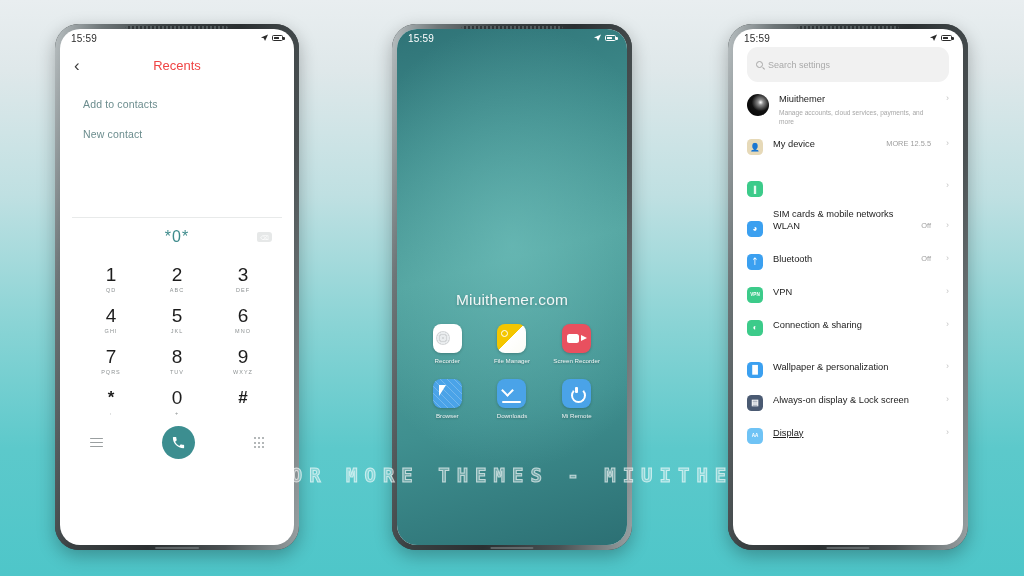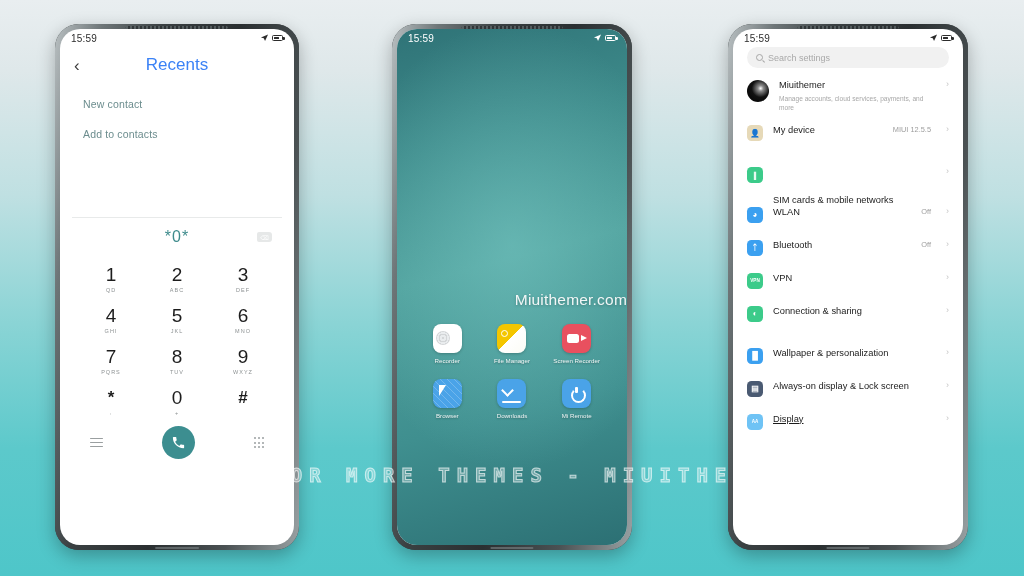--- a/index.html
+++ b/index.html
@@ -47,21 +47,21 @@
   .sb-light{color:#ffffff;}
   .sb-icons{display:flex;align-items:center;gap:3px;}
   .batt{width:11px;height:6px;border:1px solid currentColor;border-radius:1.5px;position:relative;}
   .batt:after{content:"";position:absolute;right:-2.5px;top:1.3px;width:1.4px;height:2.6px;background:currentColor;border-radius:0 1px 1px 0;}
   .batt i{position:absolute;left:1px;top:1px;bottom:1px;width:60%;background:currentColor;display:block;border-radius:.5px;}
 
   
   #phone1{left:55px;top:24px;width:244px;height:526px;}
   .p1-head{height:36px;display:flex;align-items:center;padding:0 14px;position:relative;}
   .p1-back{font-size:17px;color:#3c3c3c;line-height:1;font-weight:300;}
-  .p1-title{position:absolute;left:0;right:0;text-align:center;font-size:17px;color:#3b82f6;font-weight:400;pointer-events:none;}
+  .p1-title{position:absolute;left:0;right:0;text-align:center;font-size:13px;color:#ef4444;font-weight:400;pointer-events:none;}
   .p1-links{padding:6px 23px 0;}
   .p1-link{font-size:10.5px;color:#6c8d8e;padding:9px 0;letter-spacing:.15px;}
   .p1-sep{height:1px;background:#e8eaea;margin:68px 12px 0;}
   .dialdisp{height:38px;display:flex;align-items:center;justify-content:center;position:relative;}
   .dialnum{font-size:16px;color:#3e8b8c;letter-spacing:1px;font-weight:300;}
   .bksp{position:absolute;right:22px;top:50%;transform:translateY(-50%);
         width:15px;height:10px;background:#e6e8e8;border-radius:2px 3px 3px 2px;
         display:flex;align-items:center;justify-content:center;font-size:6px;color:#ffffff;}
   .keypad{display:grid;grid-template-columns:repeat(3,1fr);row-gap:2px;padding:4px 18px 0;}
   .key{height:39px;display:flex;flex-direction:column;align-items:center;justify-content:center;}
@@ -77,21 +77,21 @@
   .griddots i{width:2px;height:2px;background:#9a9fa0;border-radius:50%;display:block;}
 
   
   #phone2{left:392px;top:24px;width:240px;height:526px;}
   .home{
     width:100%;height:100%;position:relative;
     background:
       radial-gradient(120% 70% at 50% 42%,rgba(120,200,196,.55) 0%,rgba(60,140,140,0) 62%),
       linear-gradient(165deg,#2f7377 0%,#3d8a8a 22%,#4fa09c 45%,#3f8f8f 72%,#2c7074 100%);
   }
-  .wmark{position:absolute;top:262px;left:0;right:0;text-align:right;font-size:15.5px;color:#f2f7f7;font-weight:300;letter-spacing:.2px;text-shadow:0 1px 3px rgba(0,0,0,.25);}
+  .wmark{position:absolute;top:262px;left:0;right:0;text-align:center;font-size:15.5px;color:#f2f7f7;font-weight:300;letter-spacing:.2px;text-shadow:0 1px 3px rgba(0,0,0,.25);}
   .apps{position:absolute;top:295px;left:0;right:0;padding:0 18px;}
   .approw{display:flex;justify-content:space-around;margin-bottom:14px;}
   .app{width:56px;display:flex;flex-direction:column;align-items:center;}
   .appicon{width:29px;height:29px;border-radius:8px;position:relative;overflow:hidden;box-shadow:0 1px 3px rgba(0,0,0,.22);}
   .applabel{margin-top:4px;font-size:6.2px;color:#f0f5f5;text-align:center;line-height:1.35;text-shadow:0 1px 2px rgba(0,0,0,.3);}
 
   .ic-recorder{background:#fff;}
   .ic-recorder:after{content:"";position:absolute;left:3px;top:7px;width:14px;height:14px;border-radius:50%;
       background:repeating-radial-gradient(circle at 50% 50%,#d3d6d8 0 1.5px,#e9ecee 1.5px 3px);}
   .ic-file{background:linear-gradient(135deg,#f4c600 0%,#f4c600 48%,#ffffff 48%,#fbfbf5 100%);}
@@ -109,21 +109,21 @@
       border-left:2px solid #fff;border-bottom:2px solid #fff;transform:rotate(-45deg);}
   .ic-down:before{content:"";position:absolute;left:5px;bottom:5px;right:5px;height:2.4px;background:#fff;border-radius:1px;}
   .ic-remote{background:#4aa3e8;}
   .ic-remote:after{content:"";position:absolute;left:9px;top:9px;width:11px;height:11px;border-radius:50%;
       border:2.6px solid #fff;border-top-color:transparent;}
   .ic-remote:before{content:"";position:absolute;left:13px;top:8px;width:2.4px;height:6px;background:#fff;border-radius:1px;}
 
   
   #phone3{left:728px;top:24px;width:240px;height:526px;}
   .set-title{text-align:center;font-size:12.5px;color:#1f1f1f;padding:11px 0 9px;font-weight:400;}
-  .search{margin:0 14px 12px;height:21px;background:#f1f1f1;border-radius:11px;display:flex;align-items:center;padding:0 9px;gap:5px;}
+  .search{margin:0 14px 12px;height:35px;background:#f1f1f1;border-radius:11px;display:flex;align-items:center;padding:0 9px;gap:5px;}
   .search .mag{width:7px;height:7px;border:1.2px solid #a7a7a7;border-radius:50%;position:relative;flex:0 0 auto;}
   .search .mag:after{content:"";position:absolute;right:-3px;bottom:-2px;width:3.4px;height:1.2px;background:#a7a7a7;transform:rotate(45deg);}
   .search span{font-size:9px;color:#a9a9a9;}
   .row{display:flex;padding:0 14px;min-height:33px;gap:10px;}
   .row.acct{min-height:45px;}
   .ravatar{width:22px;height:22px;border-radius:50%;flex:0 0 auto;
       background:radial-gradient(circle at 62% 38%,#ffffff 0%,#8d8d8d 14%,#111 46%,#000 100%);}
   .ricon{width:16px;height:16px;border-radius:4.5px;flex:0 0 auto;position:relative;
       display:flex;align-items:center;justify-content:center;color:#fff;font-size:5.5px;font-weight:700;}
   .rtext{flex:1;min-width:0;}
@@ -162,22 +162,22 @@
           </span>
       </span>
     </div>
 
     <div class="p1-head">
       <span class="p1-back">‹</span>
       <span class="p1-title">Recents</span>
     </div>
 
     <div class="p1-links">
+      <div class="p1-link">Add to contacts</div>
       <div class="p1-link">New contact</div>
-      <div class="p1-link">Add to contacts</div>
     </div>
 
     <div class="p1-sep"></div>
 
     <div class="dialdisp">
       <span class="dialnum">*0*</span>
       <span class="bksp">⌫</span>
     </div>
 
     <div class="keypad" id="keypad">
@@ -344,21 +344,21 @@
       </span>
       <span class="chev">›</span>
     </div>
 
     <div id="settings-list">
         <div class="row">
           <span class="ricon" style="background: rgb(230, 217, 184); font-size: 8px;">👤</span>
           <span class="rtext">
             <span class="rlabel" style="display: block;">My device</span>
           </span>
-          <span class="rval">MIUI 12.5.5</span>
+          <span class="rval">MORE 12.5.5</span>
           <span class="chev">›</span>
         </div>
         <div class="gap"></div>
         <div class="row">
           <span class="ricon" style="background: rgb(60, 203, 138); font-size: 8px;">∥</span>
           <span class="rtext">
             <span class="rlabel" style="display: block; margin-top: 28px;">SIM cards &amp; mobile networks</span>
           </span>
           <span class="rval"></span>
           <span class="chev">›</span>

